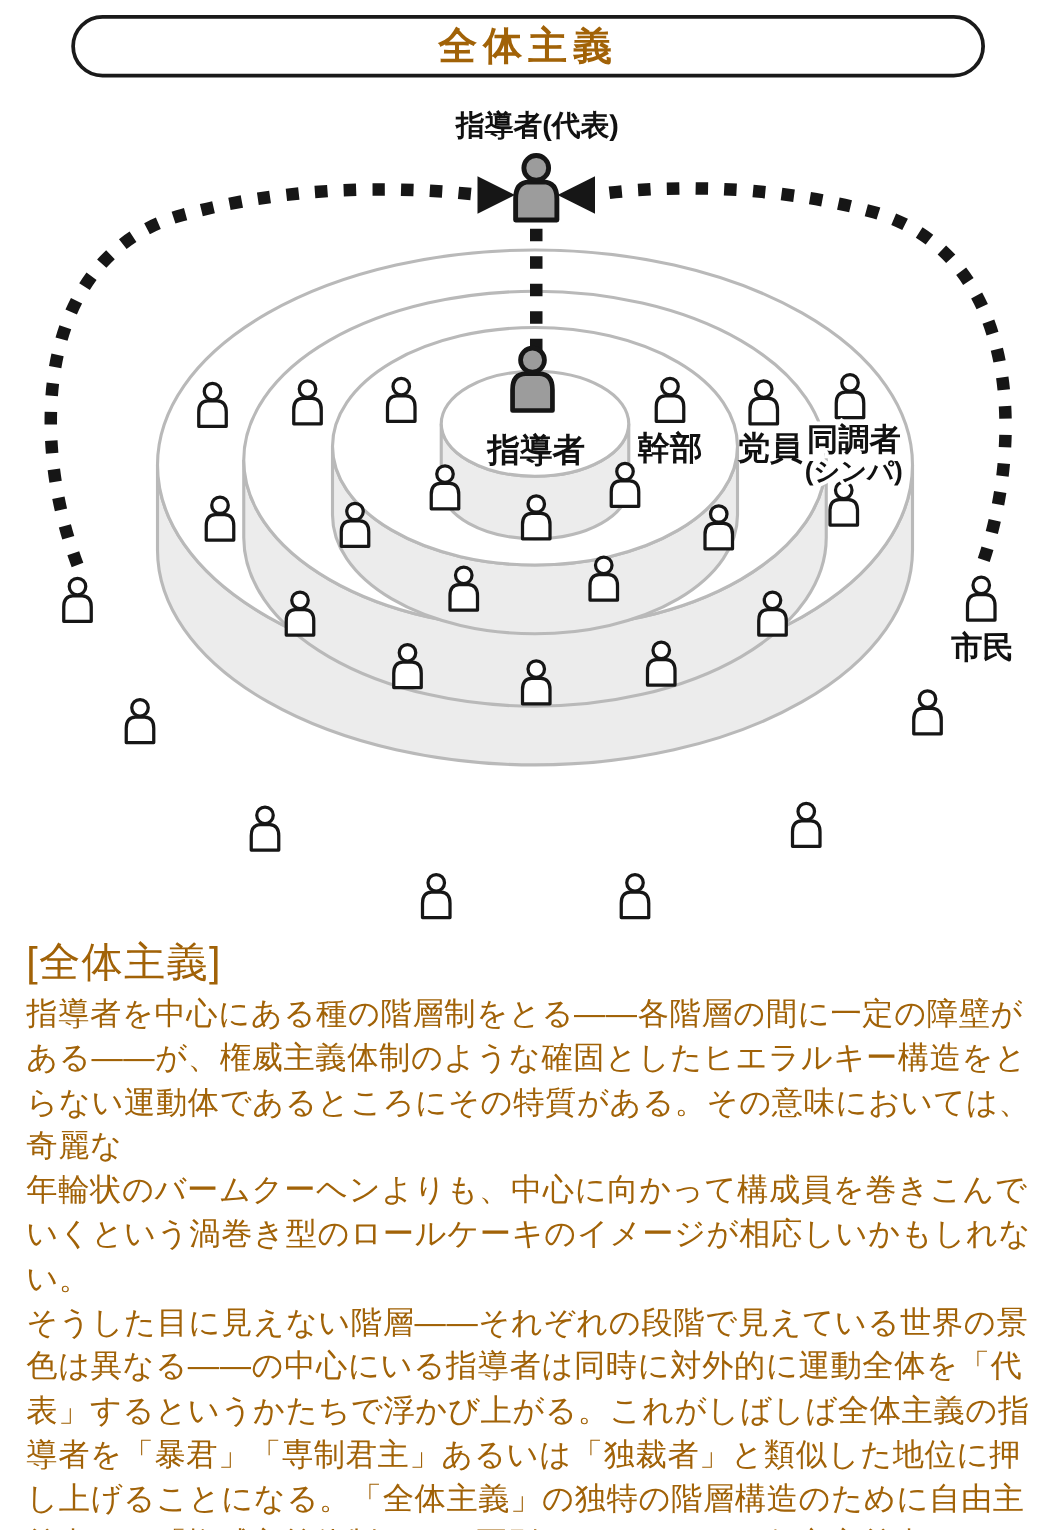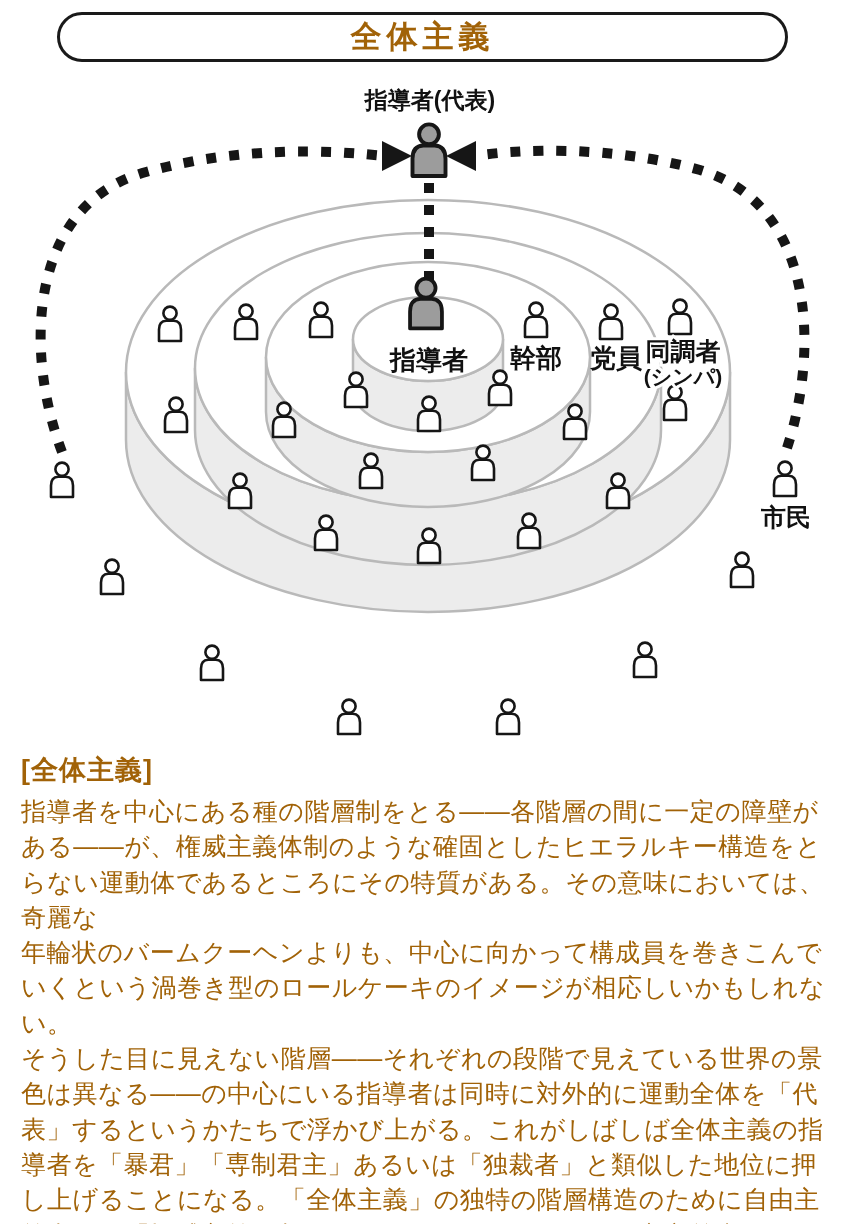--- a/index.html
+++ b/index.html
@@ -4,21 +4,21 @@
 <style>
   html,body{margin:0;padding:0;background:#fff;}
   .page{position:relative;width:847px;height:1224px;background:#fff;overflow:hidden;
         font-family:"Liberation Sans",sans-serif;color:#a16207;}
   .title-pill{position:absolute;left:57px;top:12px;width:725px;height:44px;
         border:3px solid #1a1a1a;border-radius:26px;display:flex;align-items:center;justify-content:center;}
   .title-pill span{font-size:31px;font-weight:700;letter-spacing:5px;}
   svg.diagram{position:absolute;left:0;top:0;}
   .dg-label{font-family:"Liberation Sans",sans-serif;font-weight:600;fill:#111;}
   .article{position:absolute;left:21px;top:750px;width:808px;}
-  .article-heading{font-size:27px;font-weight:700;line-height:40px;letter-spacing:1px;}
+  .article-heading{font-size:33px;font-weight:400;line-height:40px;letter-spacing:1px;}
   .article-body{font-size:25px;font-weight:500;line-height:35.3px;white-space:pre-line;
         letter-spacing:0.5px;margin-top:4px;}
 </style>
 </head>
 <body>
 
 <div class="page">
 
   <div class="title-pill">
     <span>全体主義</span>

